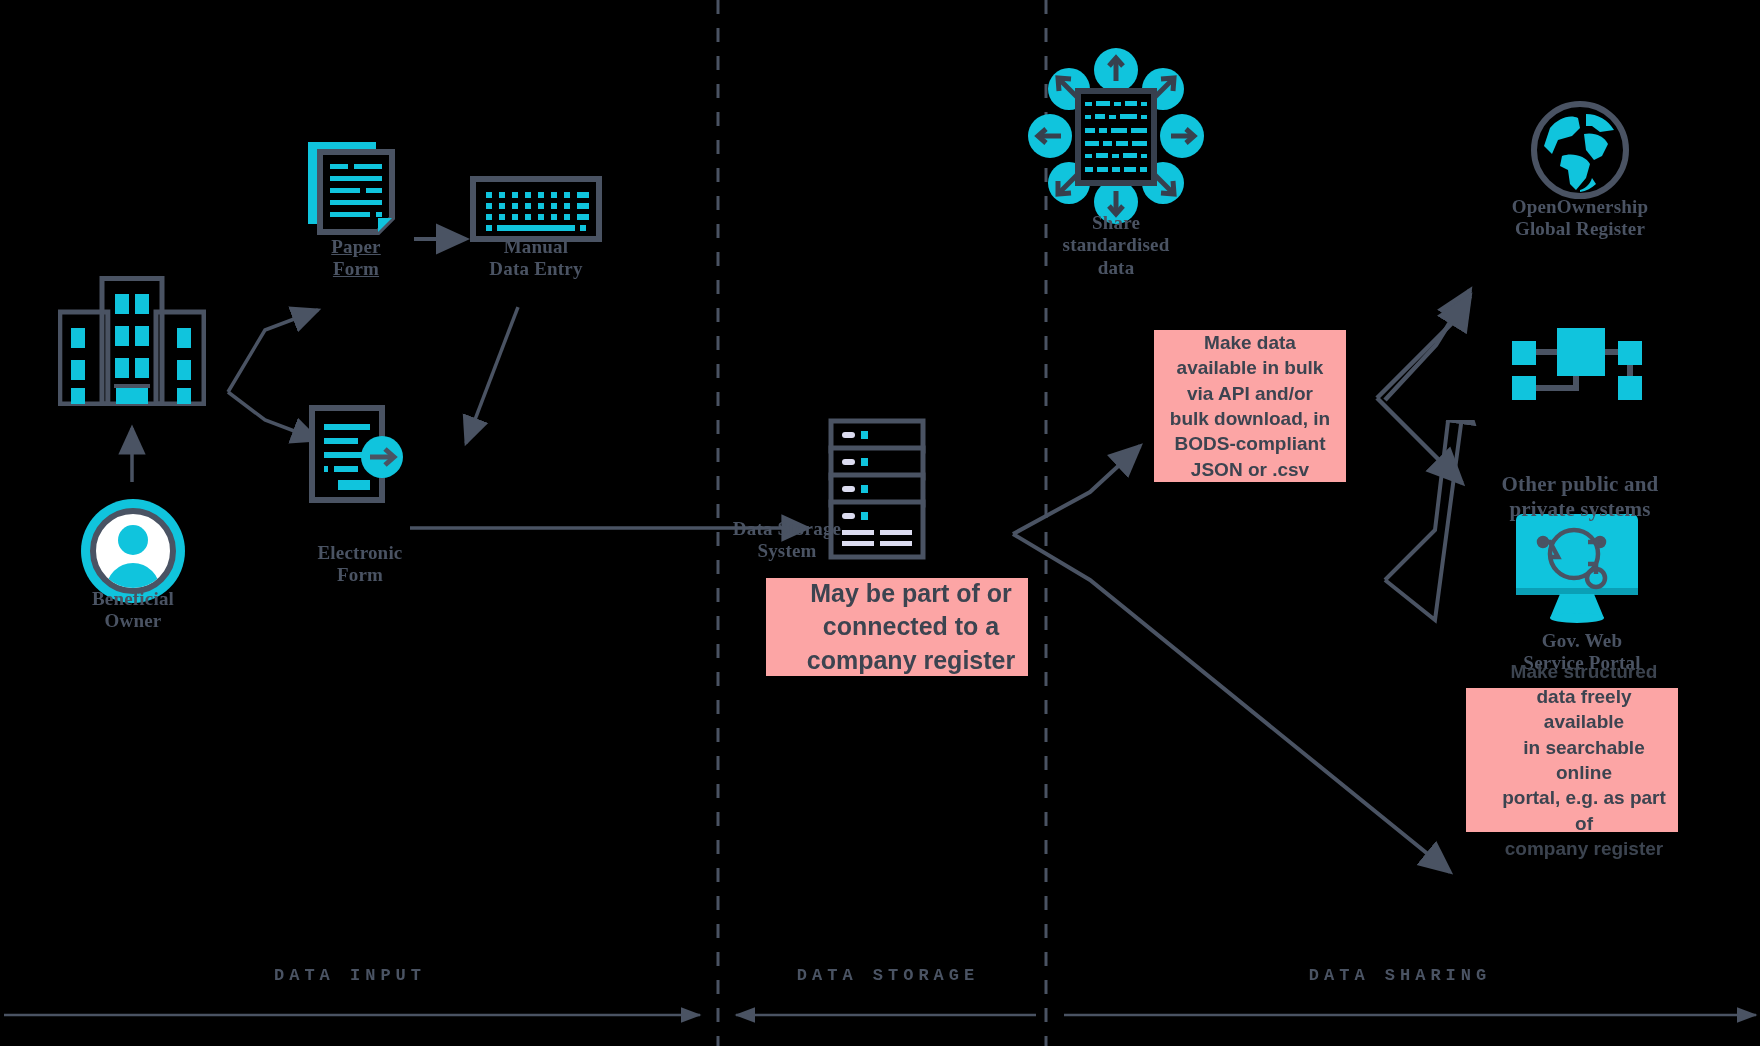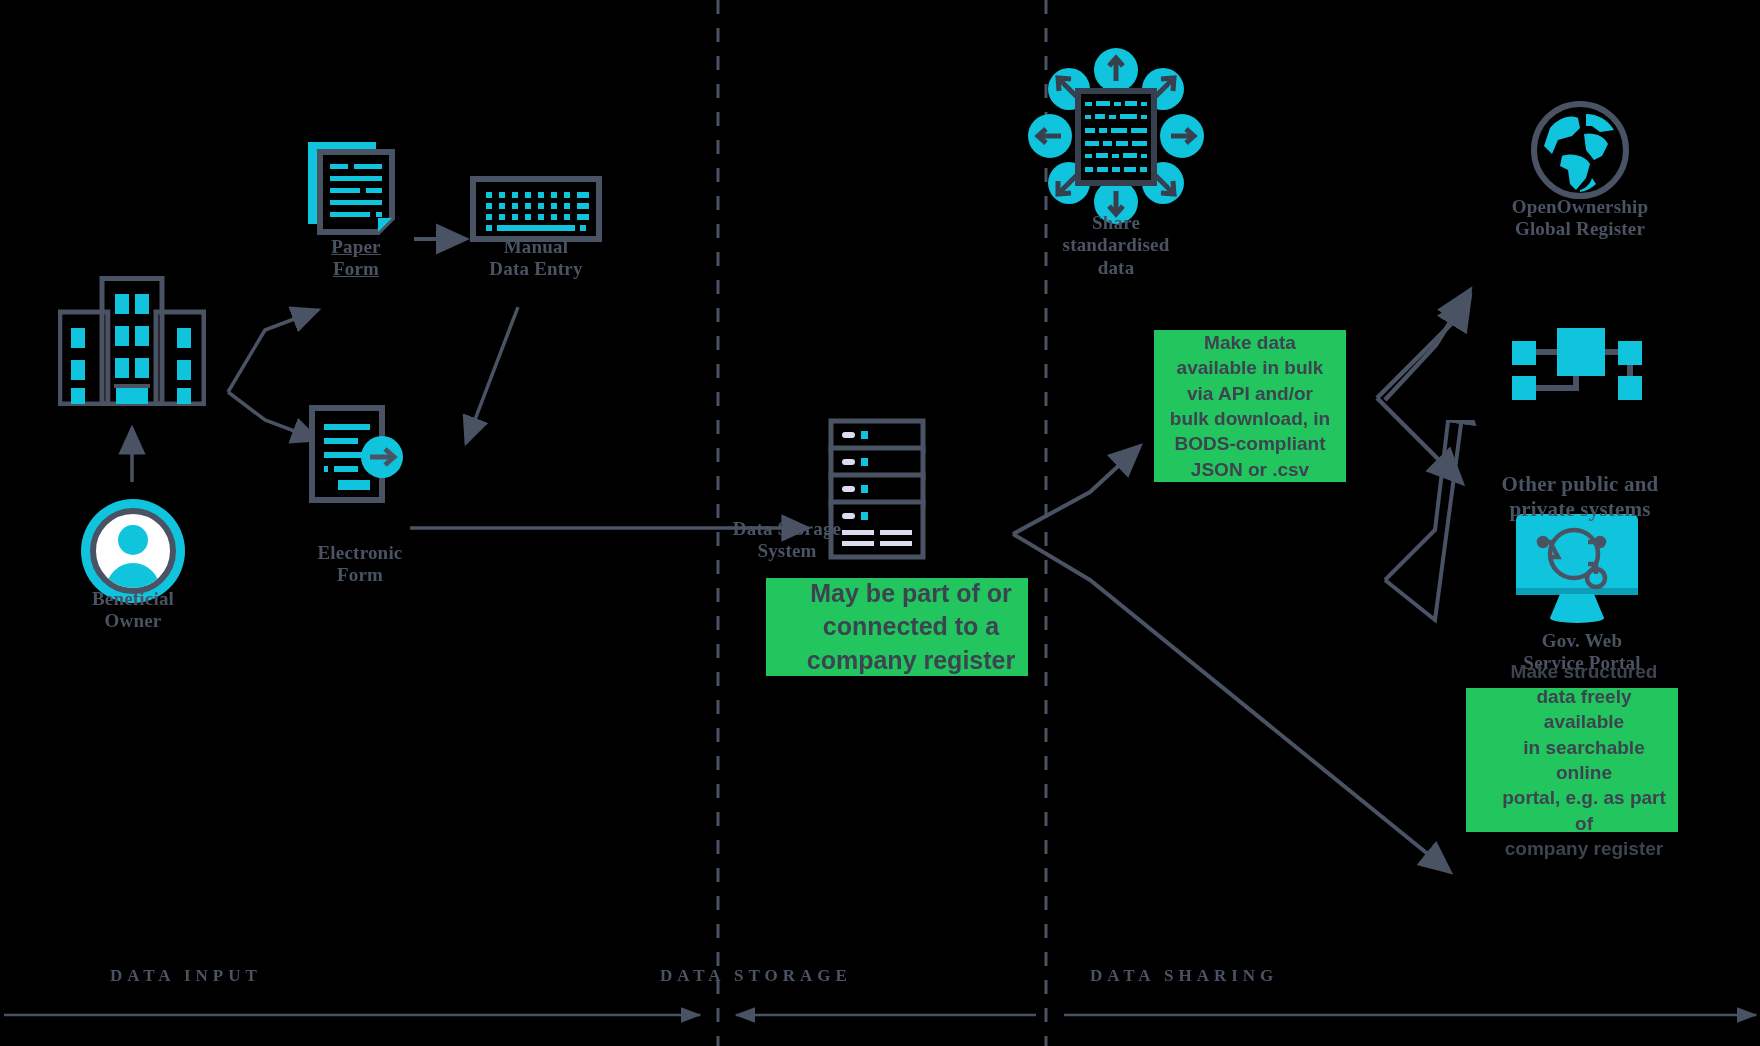--- a/index.html
+++ b/index.html
@@ -12,40 +12,41 @@
     text-align:center;
     font-family:"Liberation Serif",serif;
     font-weight:700;
     color:#4a5363;
     line-height:1.18;
     letter-spacing:.2px;
     white-space:pre-line;
   }
   .callout{
     position:absolute;
-    background:#22c55e;
+    background:#fca5a5;
     color:#3c4450;
     font-family:"Liberation Sans",sans-serif;
     font-weight:700;
     text-align:center;
     display:flex;
     align-items:center;
     justify-content:center;
     line-height:1.33;
     white-space:pre-line;
     box-sizing:border-box;
     padding:6px 8px;
   }
   .phase-label{
     position:absolute;
-    font-family:Liberation Serif, serif;
+    font-family:Liberation Mono, monospace;
     font-weight:700;
     font-size:17px;
     letter-spacing:5px;
     color:#4a5363;
+    text-align:center;
     white-space:nowrap;
   }
   .icon-box{position:absolute;}
 </style>
 </head>
 <body>
 
 <div id="stage">
 
   <svg class="svgroot" viewBox="0 0 1760 1046">

